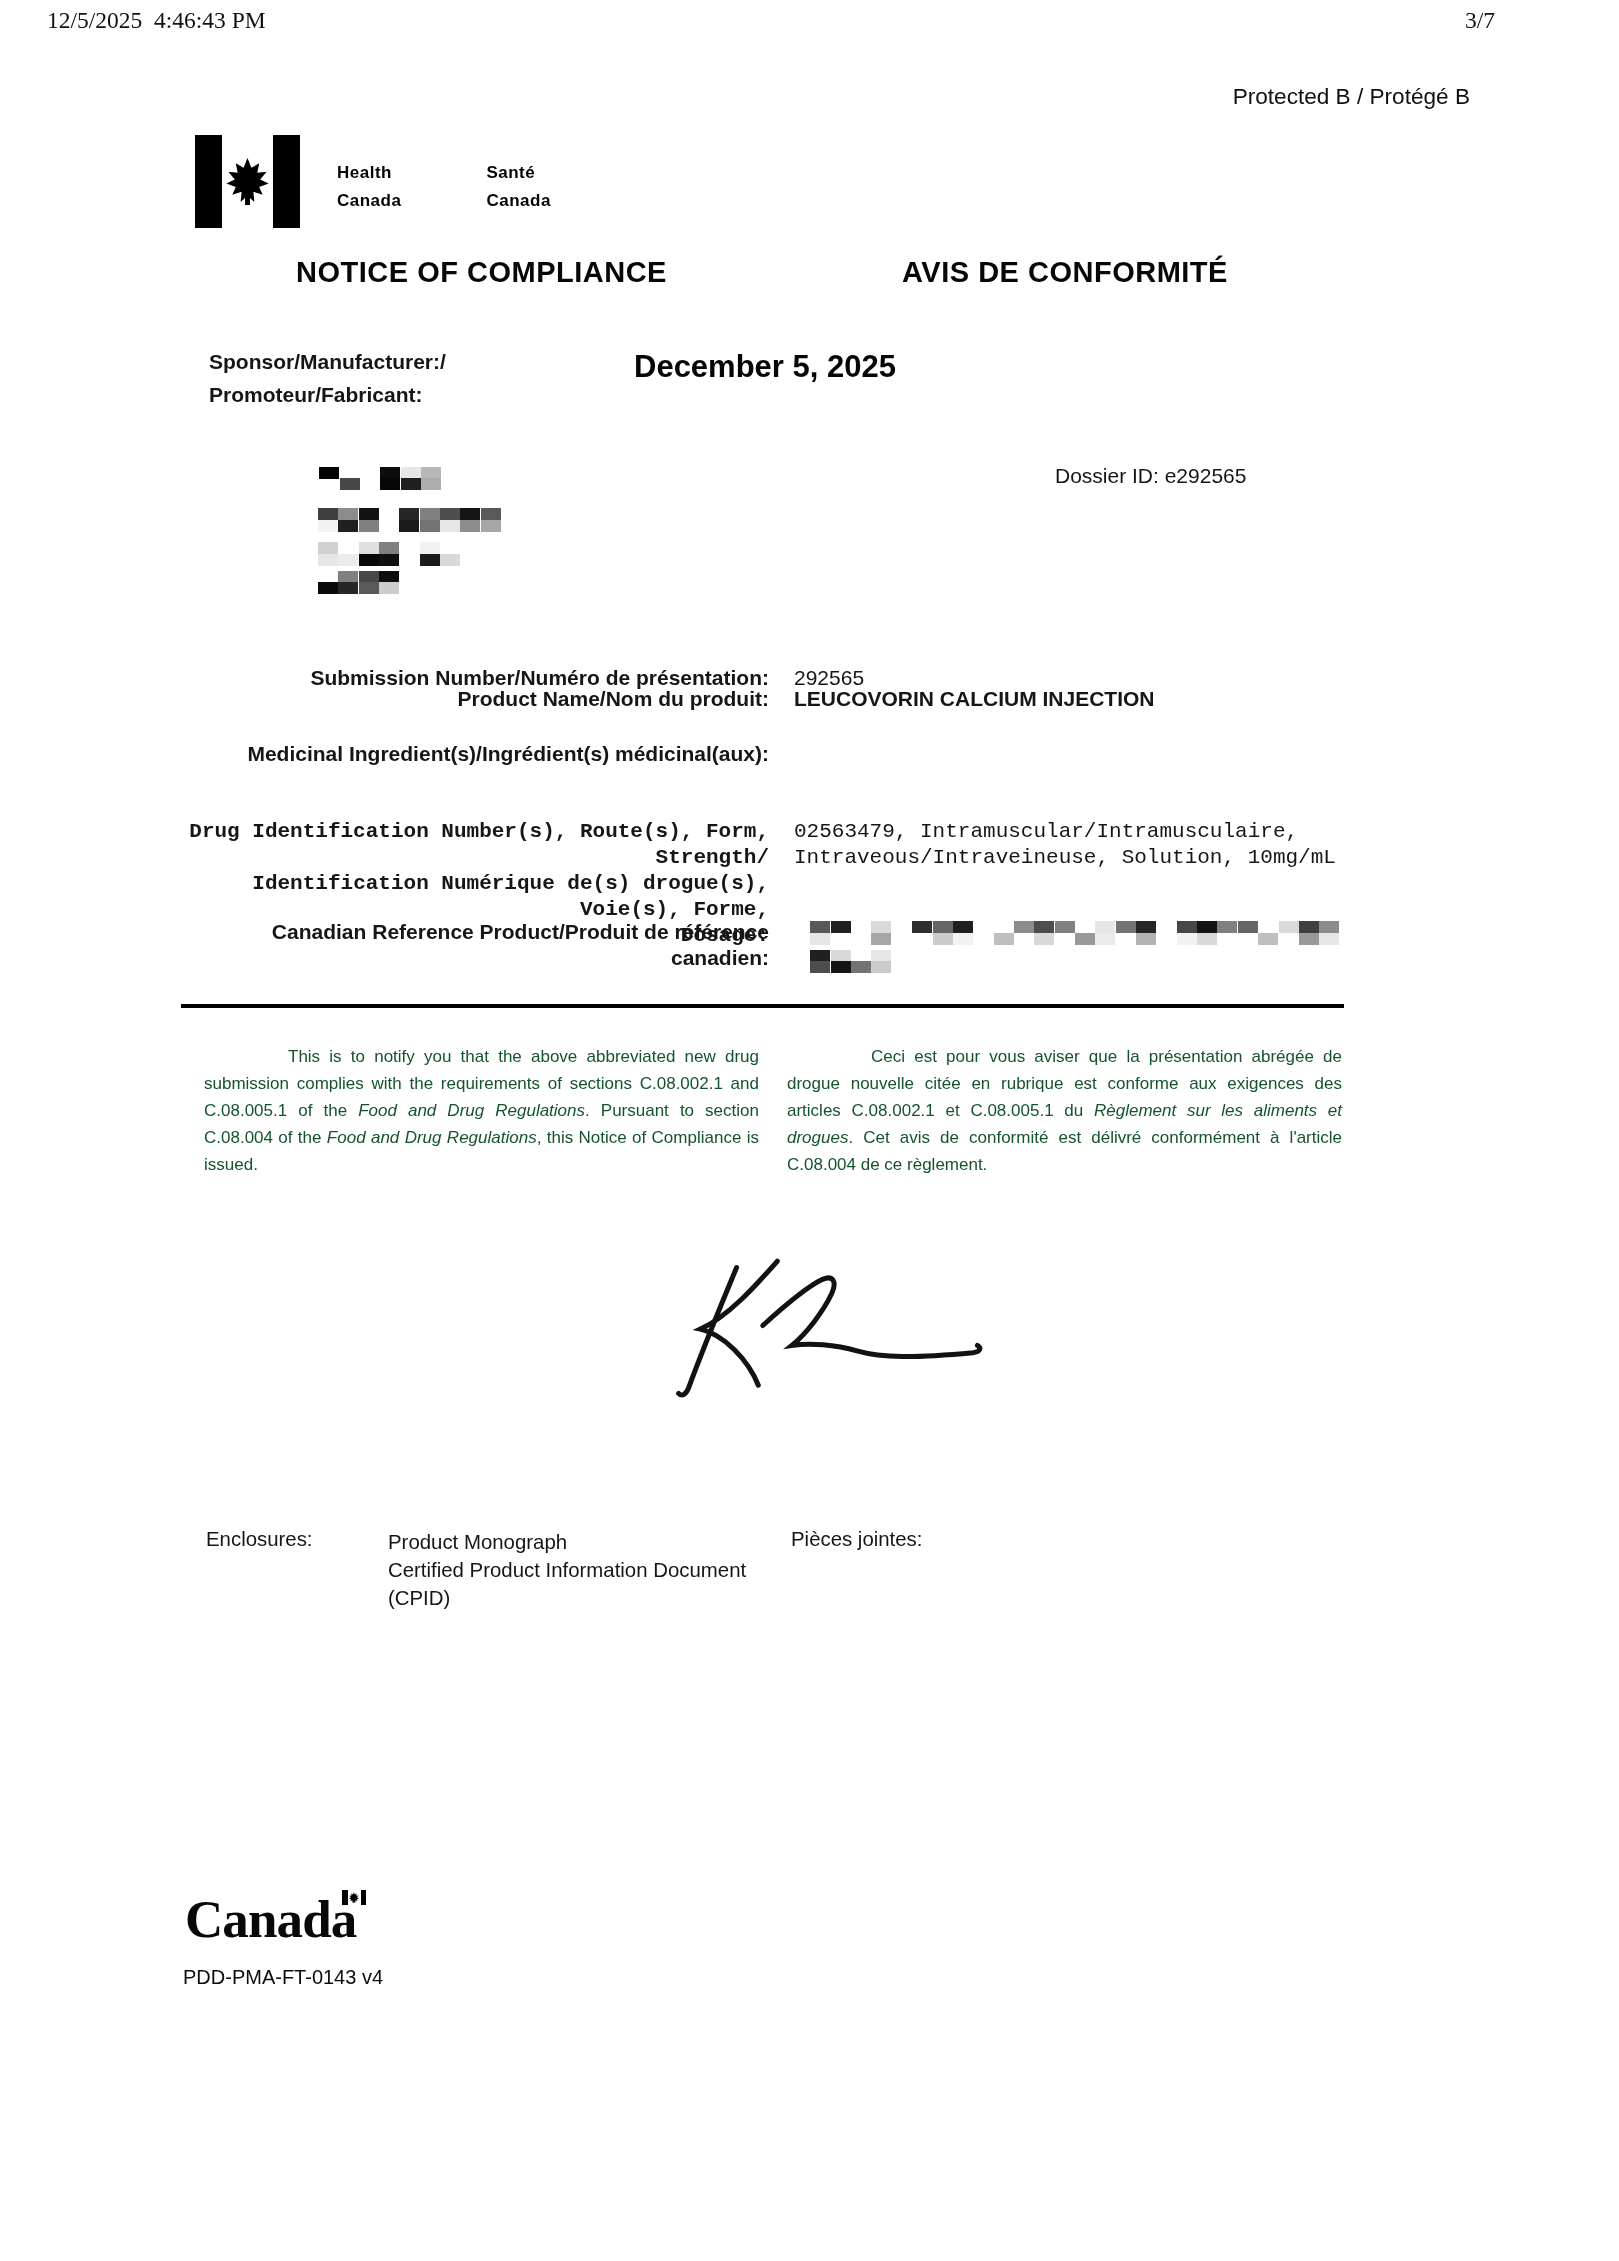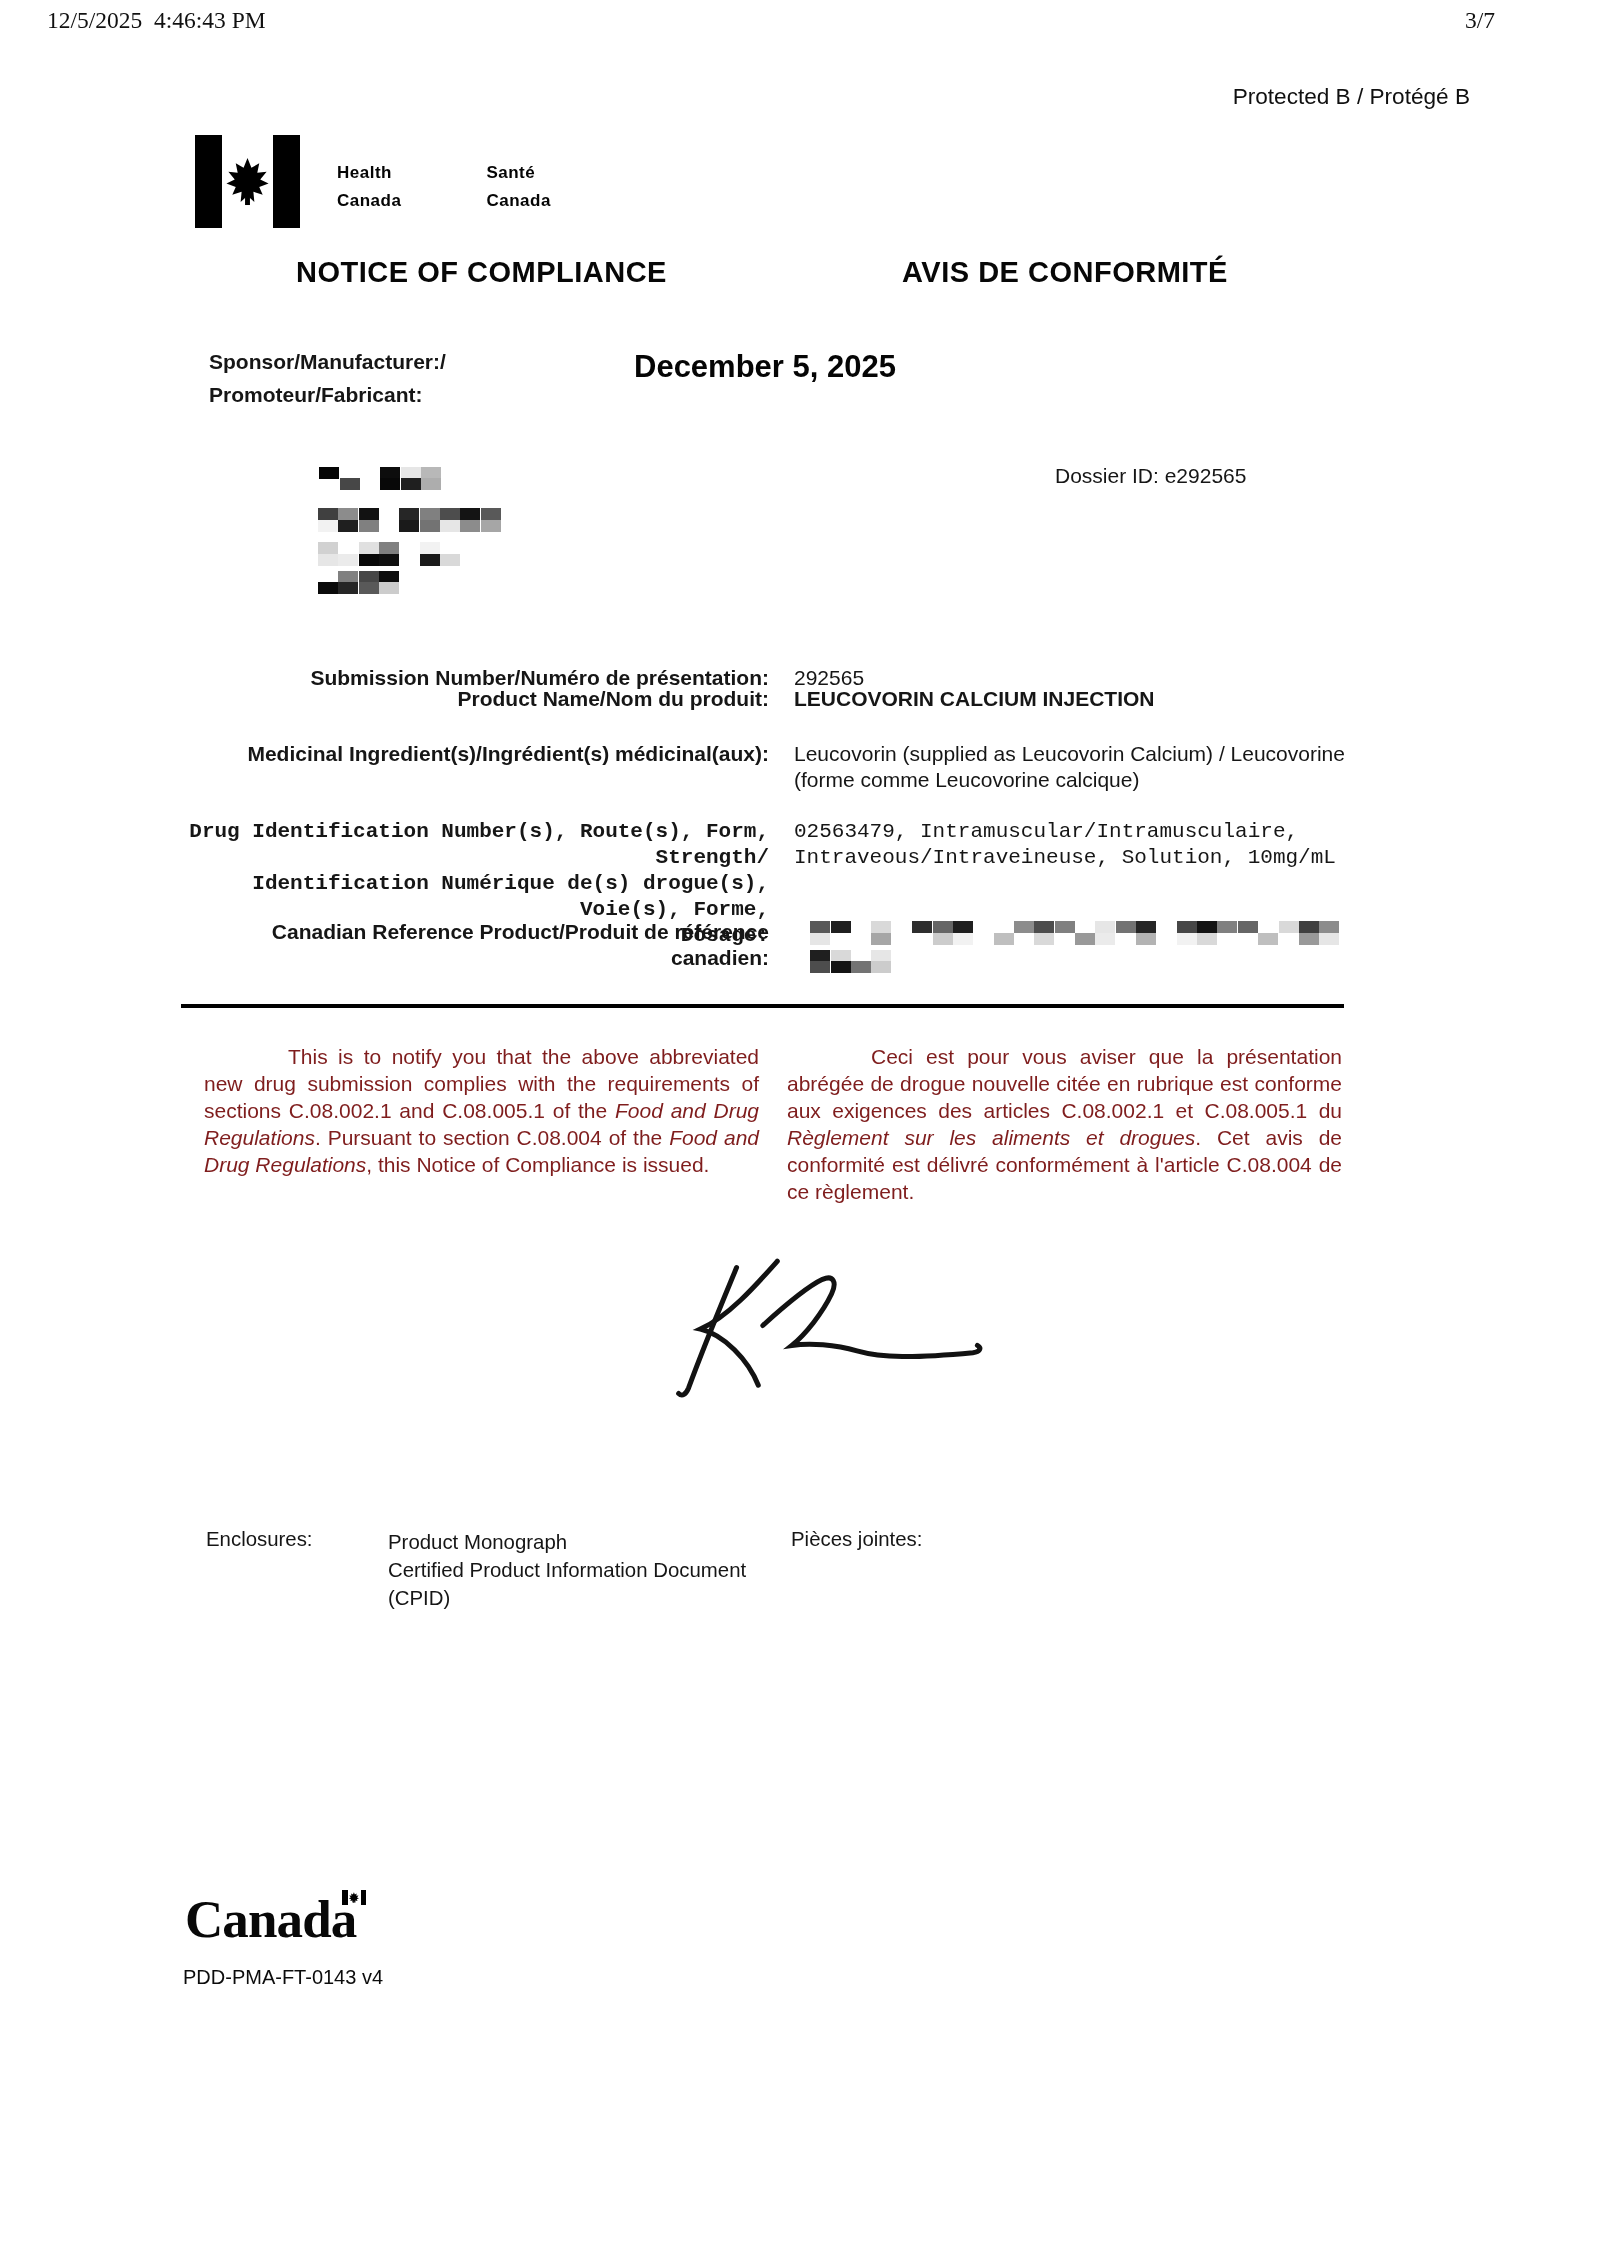--- a/index.html
+++ b/index.html
@@ -27,21 +27,21 @@
   .big-date{font-size:31px;font-weight:bold;color:#050505;}
   .dossier{font-size:21px;}
   
   .field-row{position:absolute;left:172px;width:1176px;display:flex;gap:25px;align-items:flex-start;}
   .field-label{width:597px;text-align:right;font-weight:bold;font-size:21px;line-height:26px;white-space:pre-line;}
   .field-value{flex:1;font-size:21px;line-height:26px;white-space:pre-line;}
   .field-value.bold{font-weight:bold;}
   
   .divider{background:#000;height:4.1px;}
   
-  .body-col{font-size:21px;line-height:27px;text-align:justify;text-indent:84px;color:#7f1d1d;}
+  .body-col{font-size:17px;line-height:27px;text-align:justify;text-indent:84px;color:#14532d;}
   .body-col i{font-style:italic;}
   
   .sig svg{display:block;}
   
   .sig-block{text-align:center;font-size:20.4px;line-height:28px;white-space:pre-line;}
   
   .enc-label{font-size:20.4px;}
   .enc-col{font-size:20.4px;line-height:28px;white-space:pre-line;}
   
   .wordmark{font-family:"Liberation Serif", serif;font-size:53px;font-weight:bold;letter-spacing:-0.9px;color:#080808;position:relative;}
@@ -134,22 +134,20 @@
   <div class="field-row" style="top:665px;">
     <div class="field-label">Submission Number/Numéro de présentation:</div>
     <div class="field-value">292565</div>
   </div>
   <div class="field-row" style="top:686px;">
     <div class="field-label">Product Name/Nom du produit:</div>
     <div class="field-value bold">LEUCOVORIN CALCIUM INJECTION</div>
   </div>
   <div class="field-row" style="top:741px;">
     <div class="field-label">Medicinal Ingredient(s)/Ingrédient(s) médicinal(aux):</div>
-    <div class="field-value">Leucovorin (supplied as Leucovorin Calcium) / Leucovorine
-(forme comme Leucovorine calcique)</div>
   </div>
   <div class="field-row" style="top:819px;font-family:Liberation Mono, monospace;">
     <div class="field-label">Drug Identification Number(s), Route(s), Form, Strength/
 Identification Numérique de(s) drogue(s), Voie(s), Forme,
 Dosage:</div>
     <div class="field-value">02563479, Intramuscular/Intramusculaire,
 Intraveous/Intraveineuse, Solution, 10mg/mL</div>
   </div>
   <div class="field-row" style="top:919px;">
     <div class="field-label">Canadian Reference Product/Produit de référence

